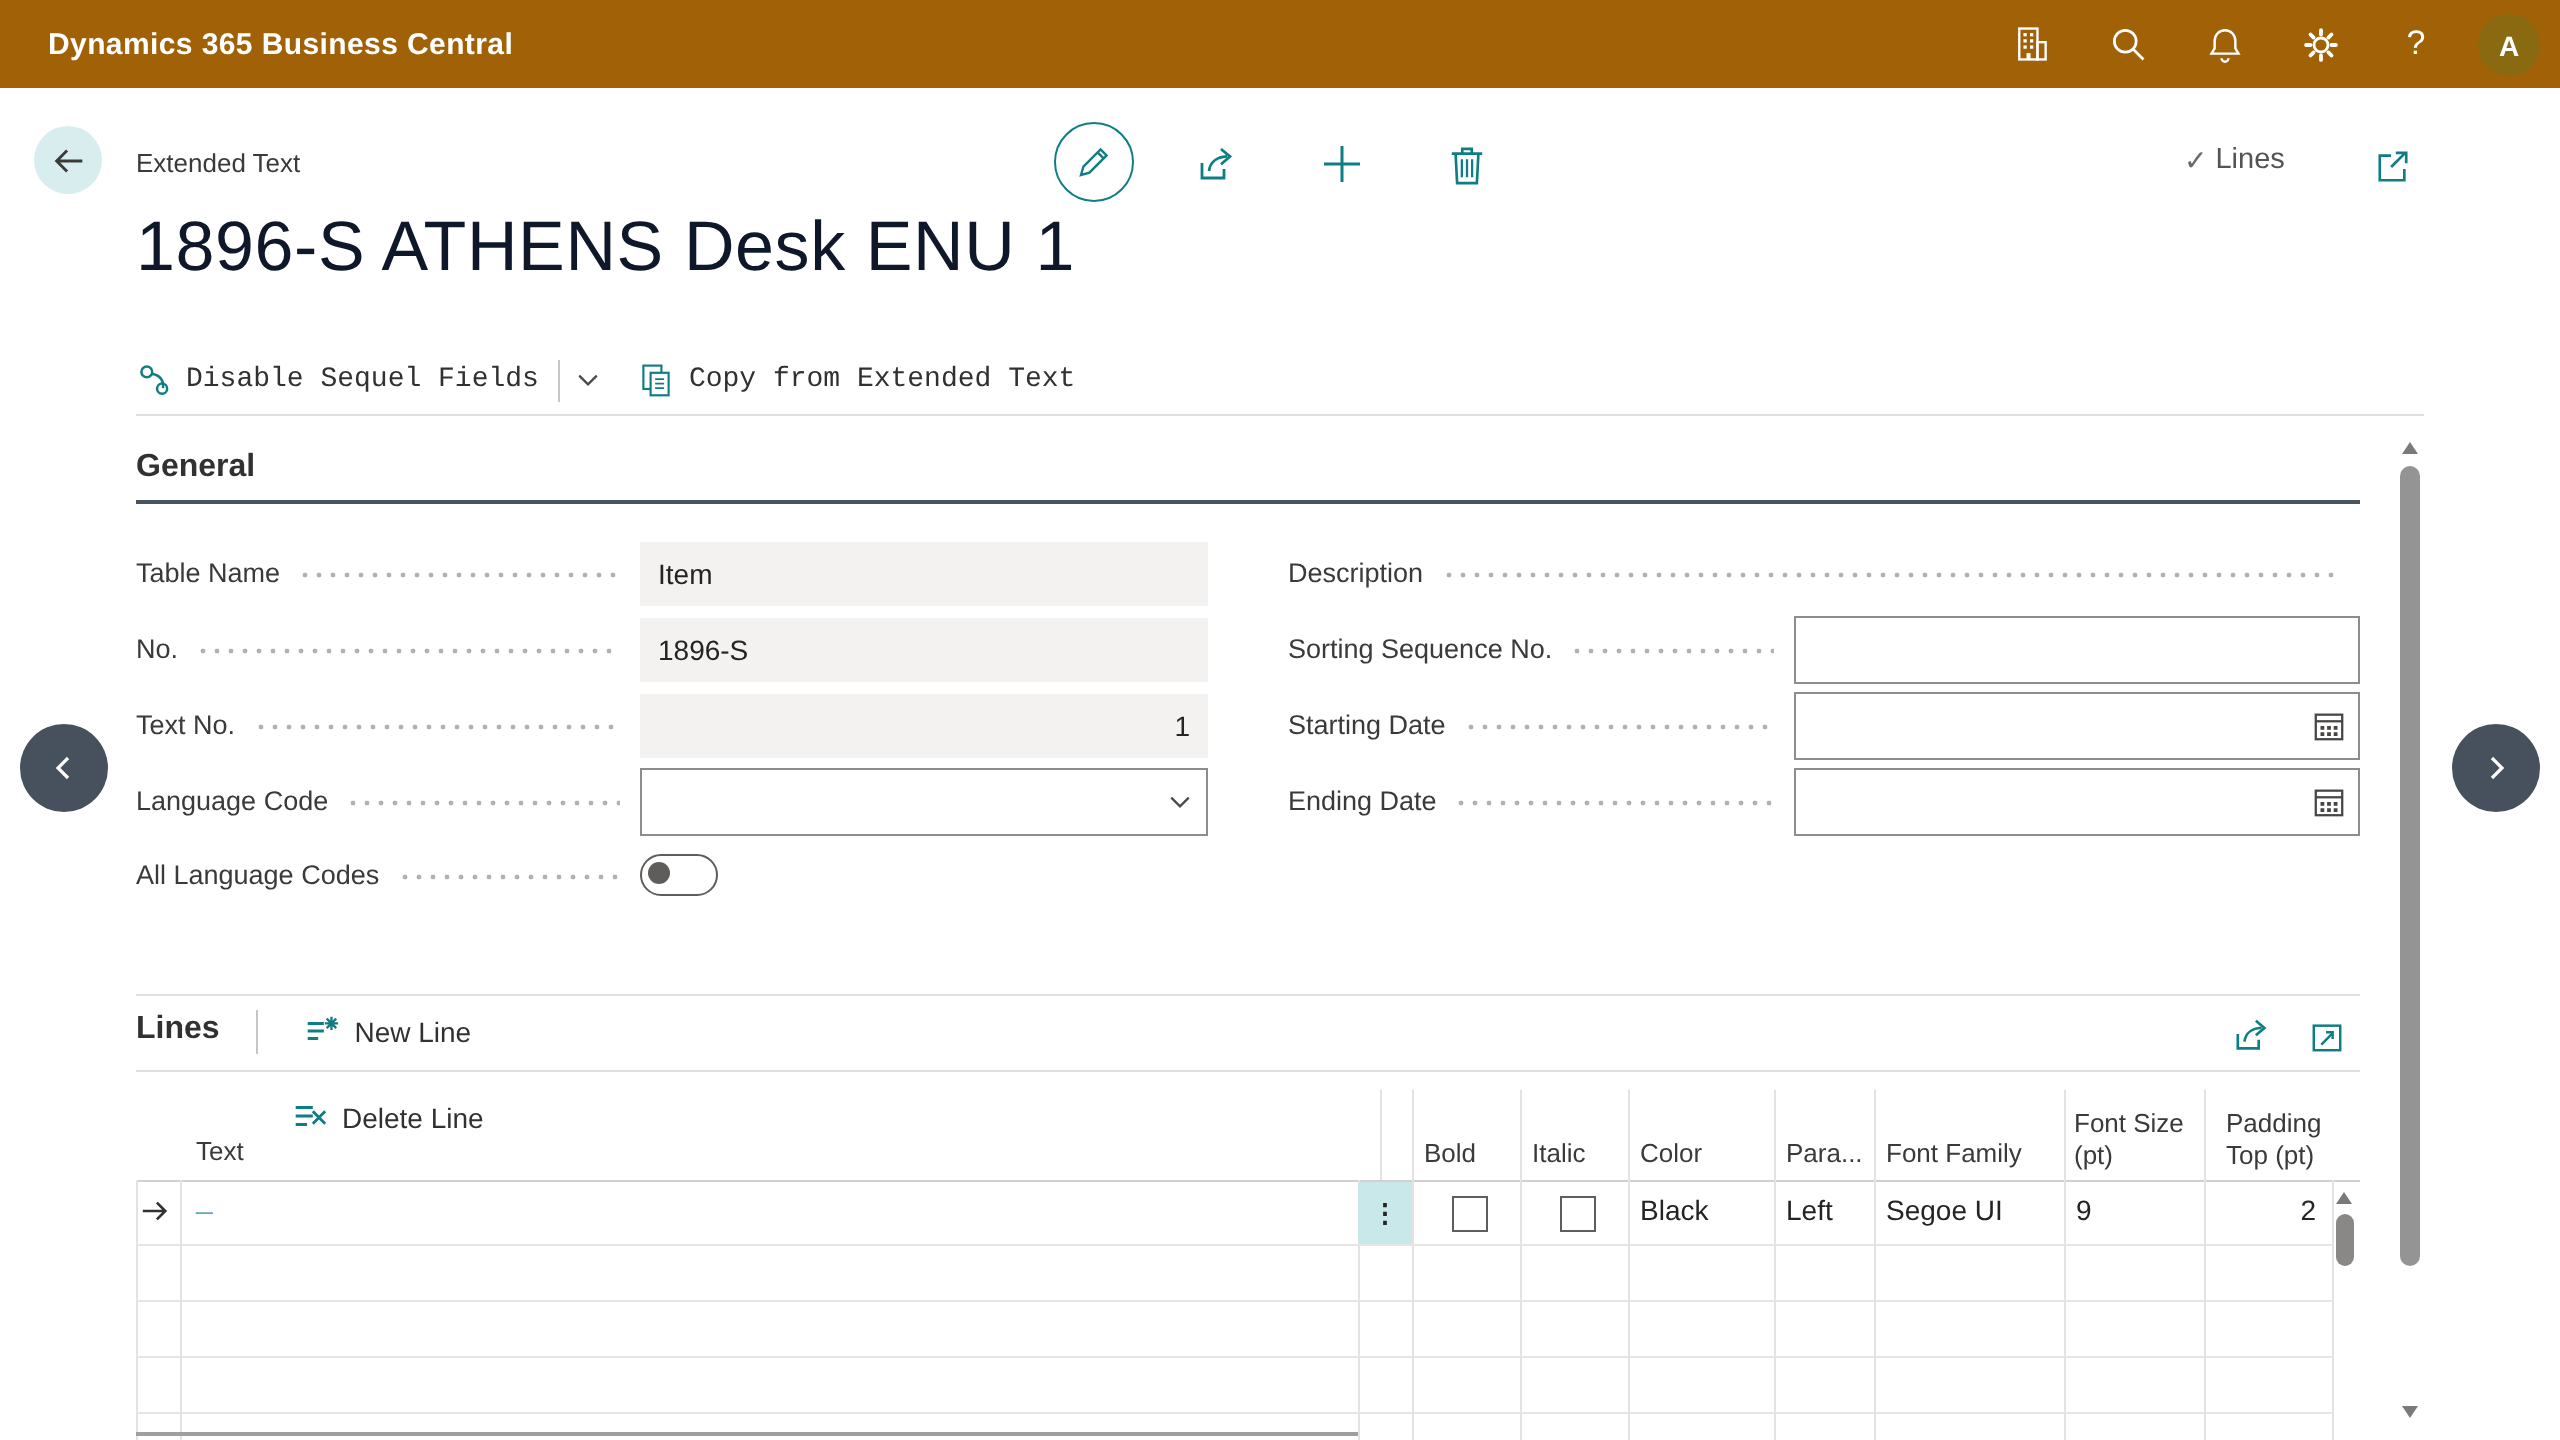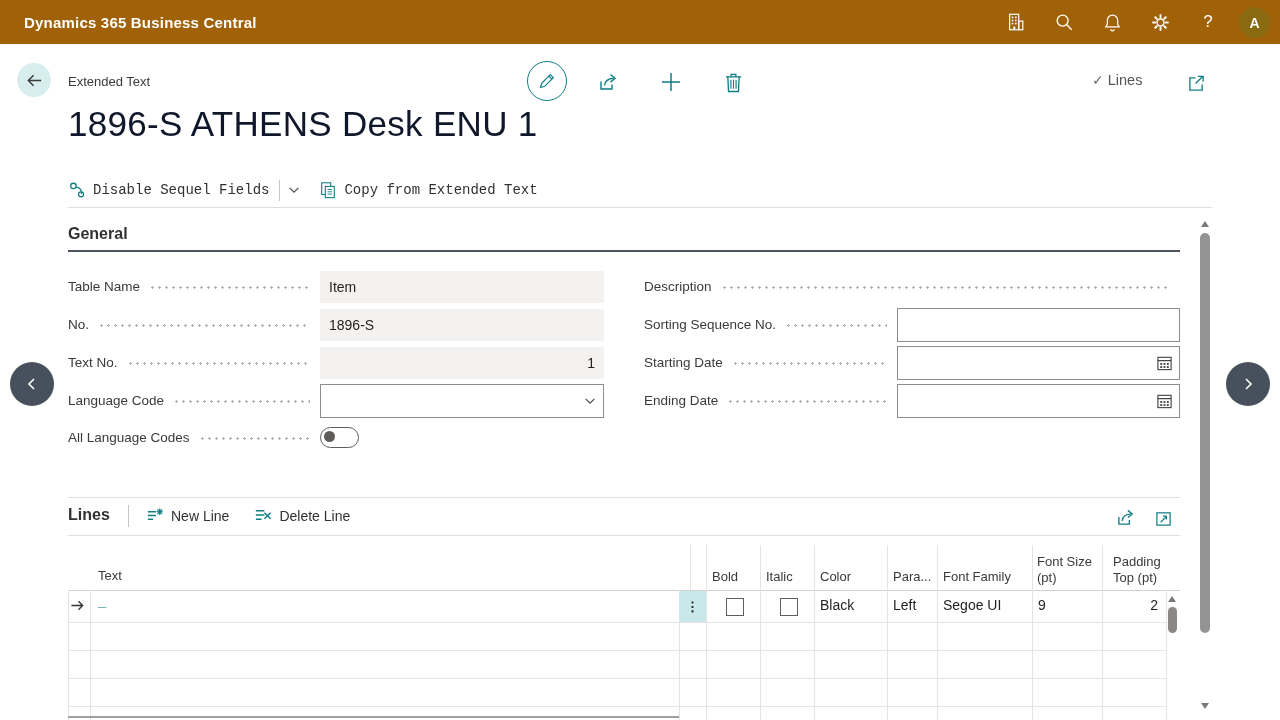--- a/index.html
+++ b/index.html
@@ -43,21 +43,21 @@
   .fbox.w284{width:284px;} .fbox.w283{width:283px;}
   .fbox.dis{background:#f3f2f1;}
   .fbox.ed{background:#fff;border:1px solid #8f8d8b;}
   .fbox.num{justify-content:flex-end;}
   .fbox input{border:none;outline:none;width:100%;height:100%;font:inherit;color:inherit;background:transparent;padding:0;}
   .fbox input.right{text-align:right;}
   .boxicon{position:absolute;right:6px;top:50%;transform:translateY(-50%);display:flex;cursor:pointer;}
   .toggle{width:37px;height:19px;border:1px solid #5f5d5b;border-radius:11px;background:#fff;position:relative;cursor:pointer;}
   .toggle .knob{position:absolute;left:3px;top:3px;width:11px;height:11px;border-radius:50%;background:#5f5d5b;}
   
-  .lines-actions{position:absolute;left:145px;top:506px;display:flex;align-items:center;gap:24px;font-size:14px;color:#323130;}
+  .lines-actions{position:absolute;left:145px;top:506px;display:flex;align-items:center;gap:24px;font-size:14px;color:#323130;flex-direction:column;}
   .lact{display:flex;align-items:center;gap:7px;cursor:pointer;}
   .ldiv{position:absolute;left:128px;top:505px;width:1px;height:22px;background:#c8c6c4;}
   .colh{position:absolute;font-size:13px;color:#3b3a39;}
   .colh2{position:absolute;font-size:13px;color:#3b3a39;line-height:16px;}
   .vln{position:absolute;width:1px;background:#e4e3e1;}
   .hln{position:absolute;height:1px;background:#e6e5e3;}
   .cell{position:absolute;font-size:14px;color:#252423;top:597px;}
   .cb{position:absolute;top:598px;width:16px;height:16px;border:1px solid #605e5c;background:#fff;cursor:pointer;}
   .dotsbtn{position:absolute;left:679px;top:591px;width:27px;height:31px;background:#c8e8ea;
            display:flex;align-items:center;justify-content:center;font-size:13px;font-weight:700;color:#252423;cursor:pointer;}

